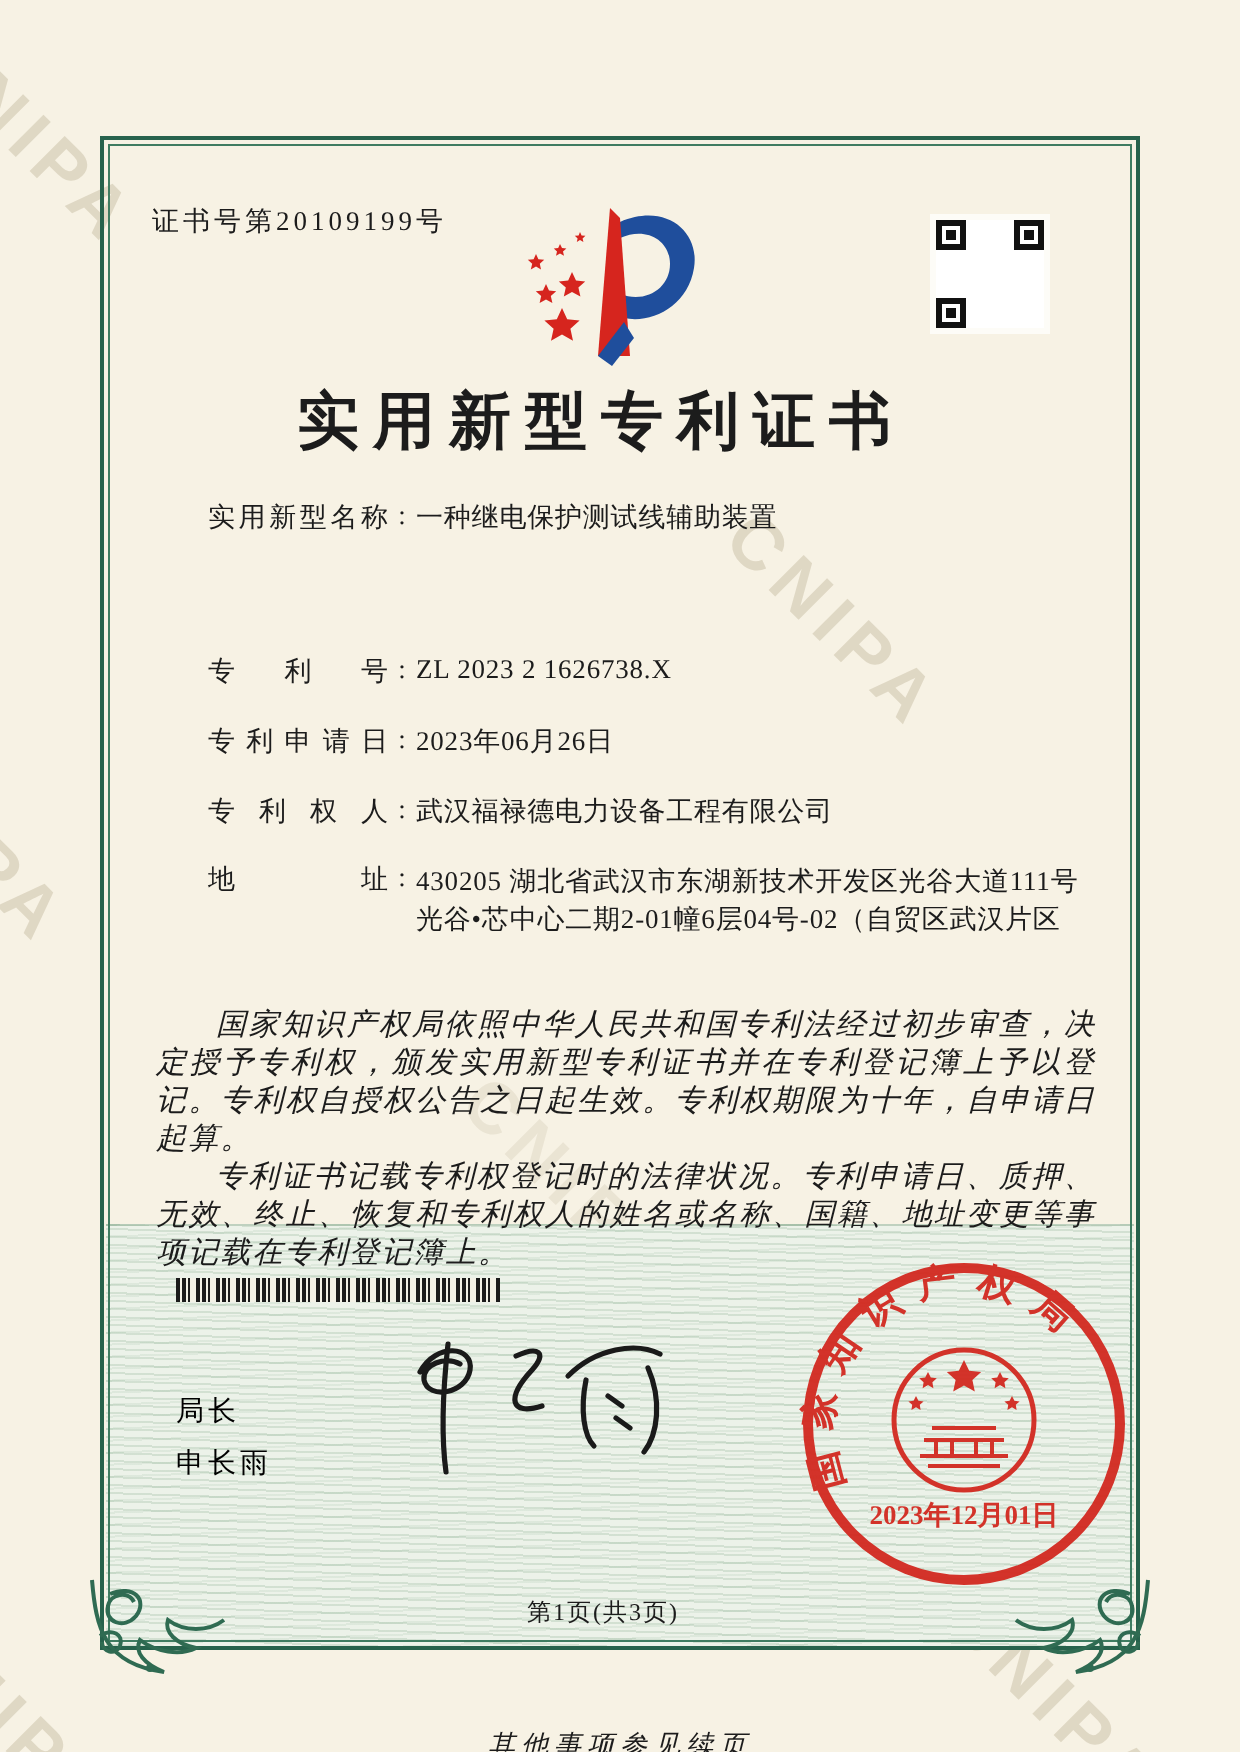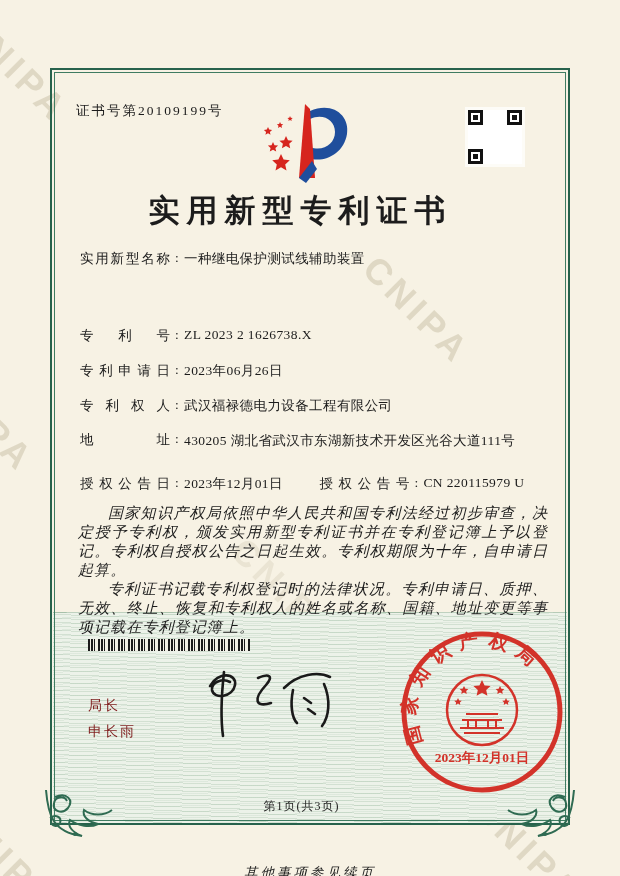--- a/index.html
+++ b/index.html
@@ -58,20 +58,21 @@
   .qr .f-bl { left:0; bottom:0; }
   .title {
     position:absolute; z-index:4; left:0; top:190px; width:601px;
     text-align:center; font-size:31px; font-weight:bold; letter-spacing:7px;
   }
   
   .frow { position:absolute; z-index:4; left:80px; width:470px; font-size:13.5px; }
   .lbl {
     display:inline-block; width:90px; text-align:justify; text-align-last:justify;
     vertical-align:top;
+    margin-left:24px;
   }
   .colon { display:inline-block; width:14px; text-align:center; vertical-align:top; }
   .val { display:inline-block; vertical-align:top; letter-spacing:0.4px; }
   .addr-lines { display:inline-block; vertical-align:top; line-height:19px; letter-spacing:0.4px; }
   .pair1 { display:inline-block; width:236px; }
   
   .legal {
     position:absolute; z-index:4; left:78px; top:504px; width:470px;
     font-size:15px; line-height:19px; font-style:italic; letter-spacing:1.1px;
     text-align:justify;
@@ -81,21 +82,21 @@
   .barcode {
     position:absolute; z-index:4; left:88px; top:639px; width:162px; height:12px;
     background:repeating-linear-gradient(90deg,
       #1b1b1b 0 2px, #f3f1e6 2px 3px,
       #1b1b1b 3px 5px, #f3f1e6 5px 6px,
       #1b1b1b 6px 7px, #f3f1e6 7px 10px);
   }
   .sig-block {
     position:absolute; z-index:4; left:88px; top:692px;
     font-family:"Liberation Sans", sans-serif; font-size:14px; line-height:26px;
-    letter-spacing:2px; color:#7f1d1d;
+    letter-spacing:2px; color:#000000;
   }
   .sig-hand { position:absolute; z-index:4; left:196px; top:660px; }
   .seal { position:absolute; z-index:5; left:398px; top:628px; }
   .page-info {
     position:absolute; z-index:4; left:0; top:798px; width:603px; text-align:center;
     font-size:12px; letter-spacing:1px;
   }
   .footer-note {
     position:absolute; z-index:4; left:0; top:864px; width:620px; text-align:center;
     font-size:13.5px; font-style:italic; letter-spacing:3px;
@@ -152,28 +153,21 @@
   <div class="frow" style="top:327px;">
     <span class="lbl">专利号</span><span class="colon">:</span><span class="val">ZL 2023 2 1626738.X</span>
   </div>
   <div class="frow" style="top:362px;">
     <span class="lbl">专利申请日</span><span class="colon">:</span><span class="val">2023年06月26日</span>
   </div>
   <div class="frow" style="top:397px;">
     <span class="lbl">专利权人</span><span class="colon">:</span><span class="val">武汉福禄德电力设备工程有限公司</span>
   </div>
   <div class="frow" style="top:431px;">
-    <span class="lbl">地址</span><span class="colon">:</span><span class="addr-lines"><span>430205 湖北省武汉市东湖新技术开发区光谷大道111号</span><br></span>
-  </div>
-  <div class="frow" style="top:475px;">
-    <span class="pair1">
-      <span class="lbl">授权公告日</span><span class="colon">:</span><span class="val">2023年12月01日</span>
-    </span><span>
-      <span class="lbl">授权公告号</span><span class="colon">:</span><span class="val">CN 220115979 U</span>
-    </span>
+    <span class="lbl">地址</span><span class="colon">:</span><span class="addr-lines"><span>430205 湖北省武汉市东湖新技术开发区光谷大道111号</span><br><span>光谷•芯中心二期2-01幢6层04号-02（自贸区武汉片区</span></span>
   </div>
 
   <div class="legal">
     <p>国家知识产权局依照中华人民共和国专利法经过初步审查，决定授予专利权，颁发实用新型专利证书并在专利登记簿上予以登记。专利权自授权公告之日起生效。专利权期限为十年，自申请日起算。</p>
     <p>专利证书记载专利权登记时的法律状况。专利申请日、质押、无效、终止、恢复和专利权人的姓名或名称、国籍、地址变更等事项记载在专利登记簿上。</p>
   </div>
 
   <div class="barcode"></div>
 
   <div class="sig-block">

